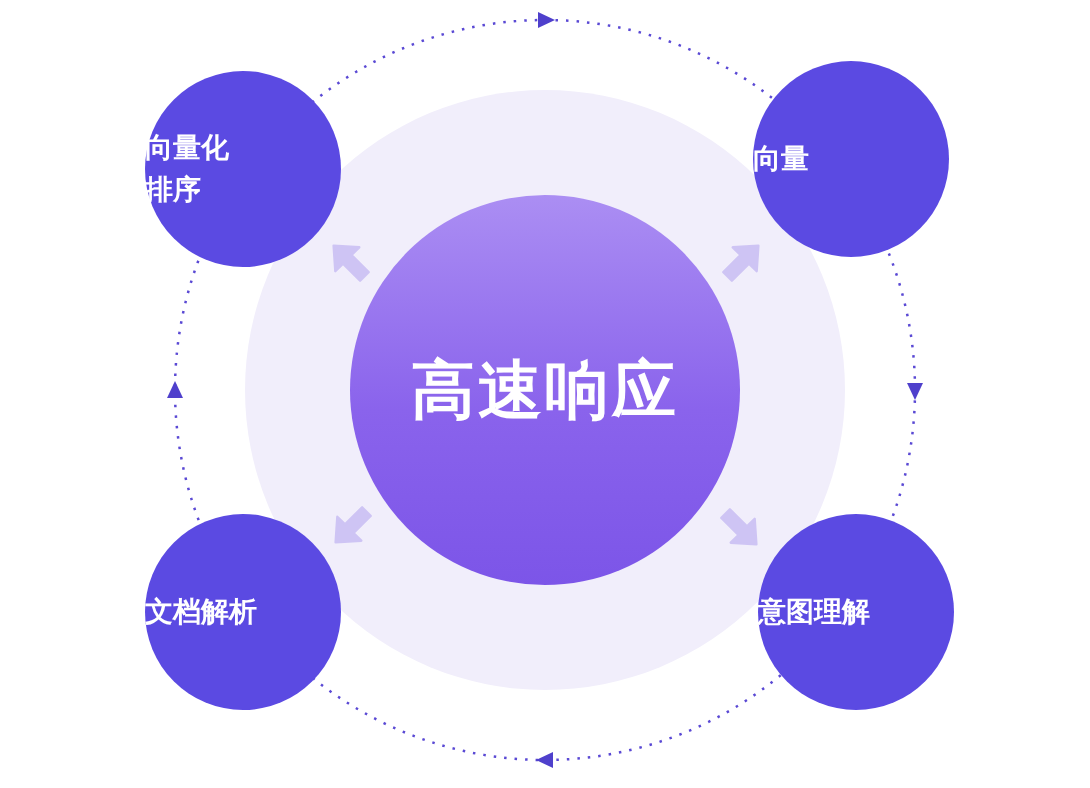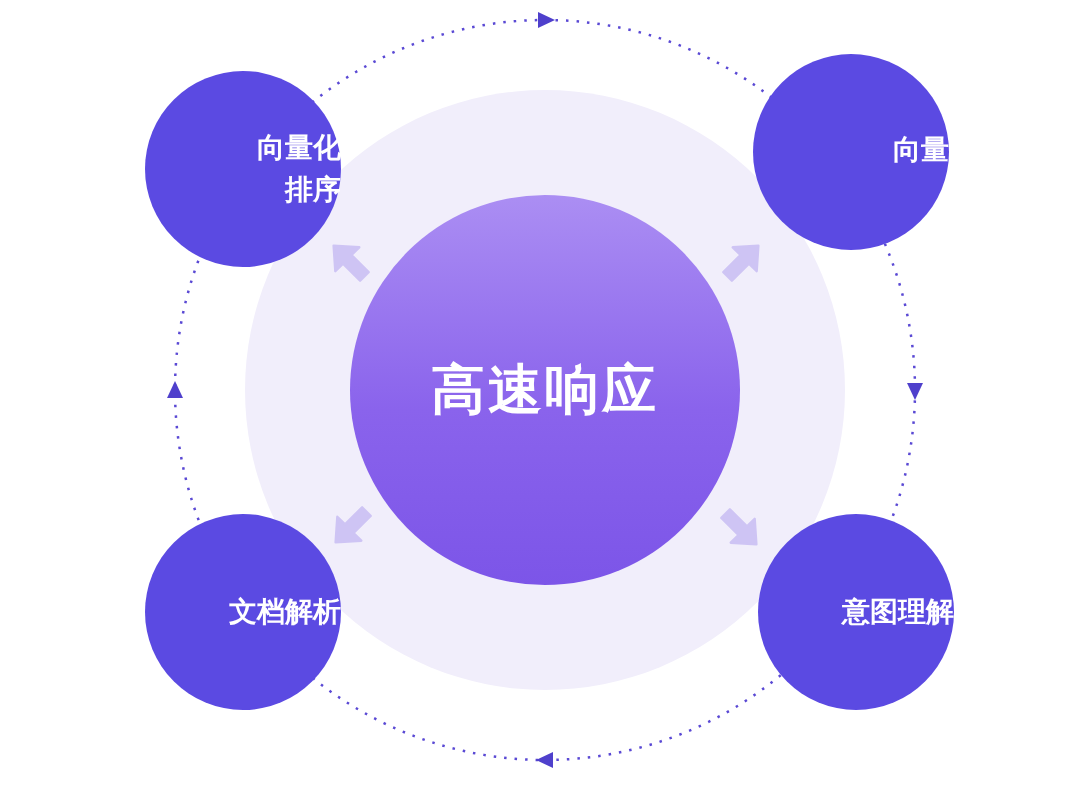--- a/index.html
+++ b/index.html
@@ -29,43 +29,43 @@
     left: 350px; top: 195px;
     width: 390px; height: 390px;
     border-radius: 50%;
     background: linear-gradient(180deg, #ab8ef3 0%, #8a63ec 55%, #7c55e8 100%);
     display: flex;
     align-items: center;
     justify-content: center;
   }
   .center-label {
     color: #ffffff;
-    font-size: 54px;
+    font-size: 64px;
     font-weight: 700;
     letter-spacing: 3px;
     user-select: none;
   }
   .satellite {
     position: absolute;
     width: 196px; height: 196px;
     border-radius: 50%;
     background: #5b4ae2;
     color: #ffffff;
     display: flex;
     flex-direction: column;
-    align-items: flex-end;
+    align-items: flex-start;
     justify-content: center;
     text-align: center;
     font-size: 28px;
     font-weight: 700;
     line-height: 1.5;
     user-select: none;
   }
   .sat-top-left     { left: 145px; top: 71px; }
-  .sat-top-right    { left: 753px; top: 54px; font-family: Liberation Mono, monospace; }
+  .sat-top-right    { left: 753px; top: 61px; }
   .sat-bottom-left  { left: 145px; top: 514px; }
   .sat-bottom-right { left: 758px; top: 514px; }
   .blk-arrow {
     position: absolute;
     width: 58px; height: 58px;
   }
   .blk-arrow svg { display: block; width: 58px; height: 58px; }
   .arrow-nw { left: 320px; top: 232px; transform: rotate(-135deg); }
   .arrow-ne { left: 714px; top: 232px; transform: rotate(-45deg); }
   .arrow-sw { left: 322px; top: 498px; transform: rotate(135deg); }

